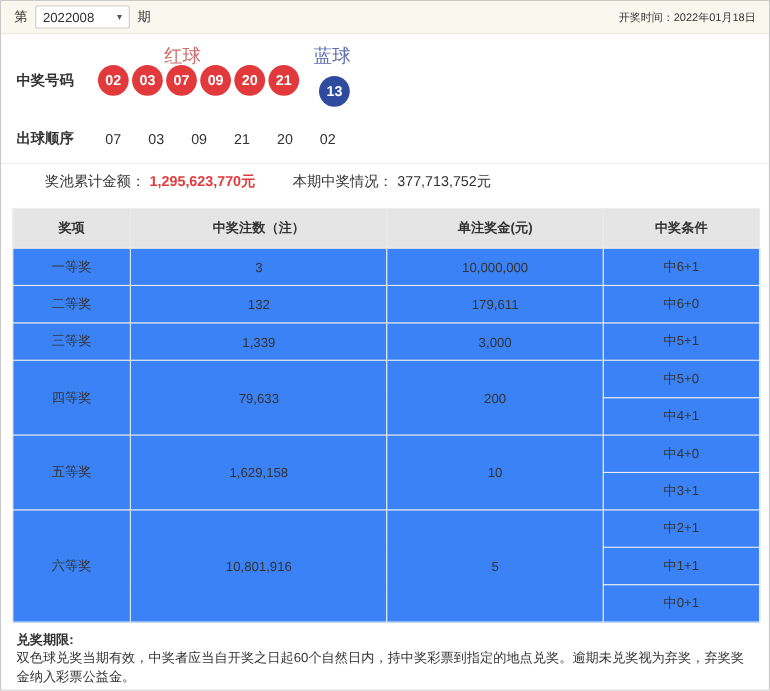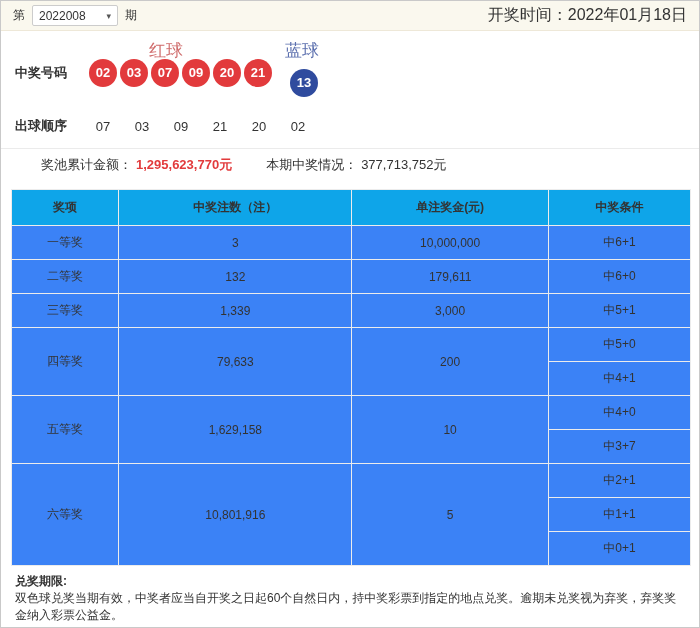--- a/index.html
+++ b/index.html
@@ -26,21 +26,21 @@
     display:inline-flex; align-items:center; justify-content:space-between;
     width:86px; height:21px;
     background:#fff;
     border:1px solid #ccc;
     border-radius:2px;
     padding:0 6px;
     font-size:12px;
     cursor:pointer;
   }
   .period-select .arrow { font-size:9px; color:#555; margin-left:4px; }
-  .drawtime { font-size:16px; color:#333; }
+  .drawtime { font-size:10px; color:#333; }
   
   .numbers { position:relative; padding-top:8px; }
   .ball-type-labels { position:relative; height:15px; font-size:17px; }
   .red-type-label  { position:absolute; left:148px; color:#cf6b6b; }
   .blue-type-label { position:absolute; left:284px; color:#5b6fae; }
   .balls-row { display:flex; align-items:center; margin-top:3px; height:31px; }
   .row-label { width:74px; margin-left:14px; font-size:13px; font-weight:bold; color:#333; flex:none; }
   .red-group { display:flex; gap:3px; }
   .ball {
     width:28px; height:28px; border-radius:50%;
@@ -78,21 +78,21 @@
     border-collapse:collapse;
     table-layout:fixed;
   }
   table.prize th, table.prize td {
     border:1px solid #ececec;
     text-align:center;
     font-size:12px;
     color:#333;
     font-weight:normal;
   }
-  table.prize th { background:#0ea5e9; height:36px; font-weight:bold; }
+  table.prize th { background:#e5e5e5; height:36px; font-weight:bold; }
   table.prize td { height:34px; background:#3b82f6; }
   col.c-prize  { width:107px; }
   col.c-count  { width:233px; }
   col.c-amount { width:196px; }
   col.c-cond   { width:142px; }
   
   .footer { margin:7px 14px 0; }
   .footer-title { font-size:12px; font-weight:bold; color:#333; line-height:16px; }
   .footer-text  { font-size:12px; color:#333; line-height:17px; margin-top:1px; }
 </style>
@@ -196,21 +196,21 @@
       <tr>
         <td>中4+1</td>
       </tr>
       <tr>
         <td rowspan="2">五等奖</td>
         <td rowspan="2">1,629,158</td>
         <td rowspan="2">10</td>
         <td>中4+0</td>
       </tr>
       <tr>
-        <td>中3+7</td>
+        <td>中3+1</td>
       </tr>
       <tr>
         <td rowspan="3">六等奖</td>
         <td rowspan="3">10,801,916</td>
         <td rowspan="3">5</td>
         <td>中2+1</td>
       </tr>
       <tr>
         <td>中1+1</td>
       </tr>

